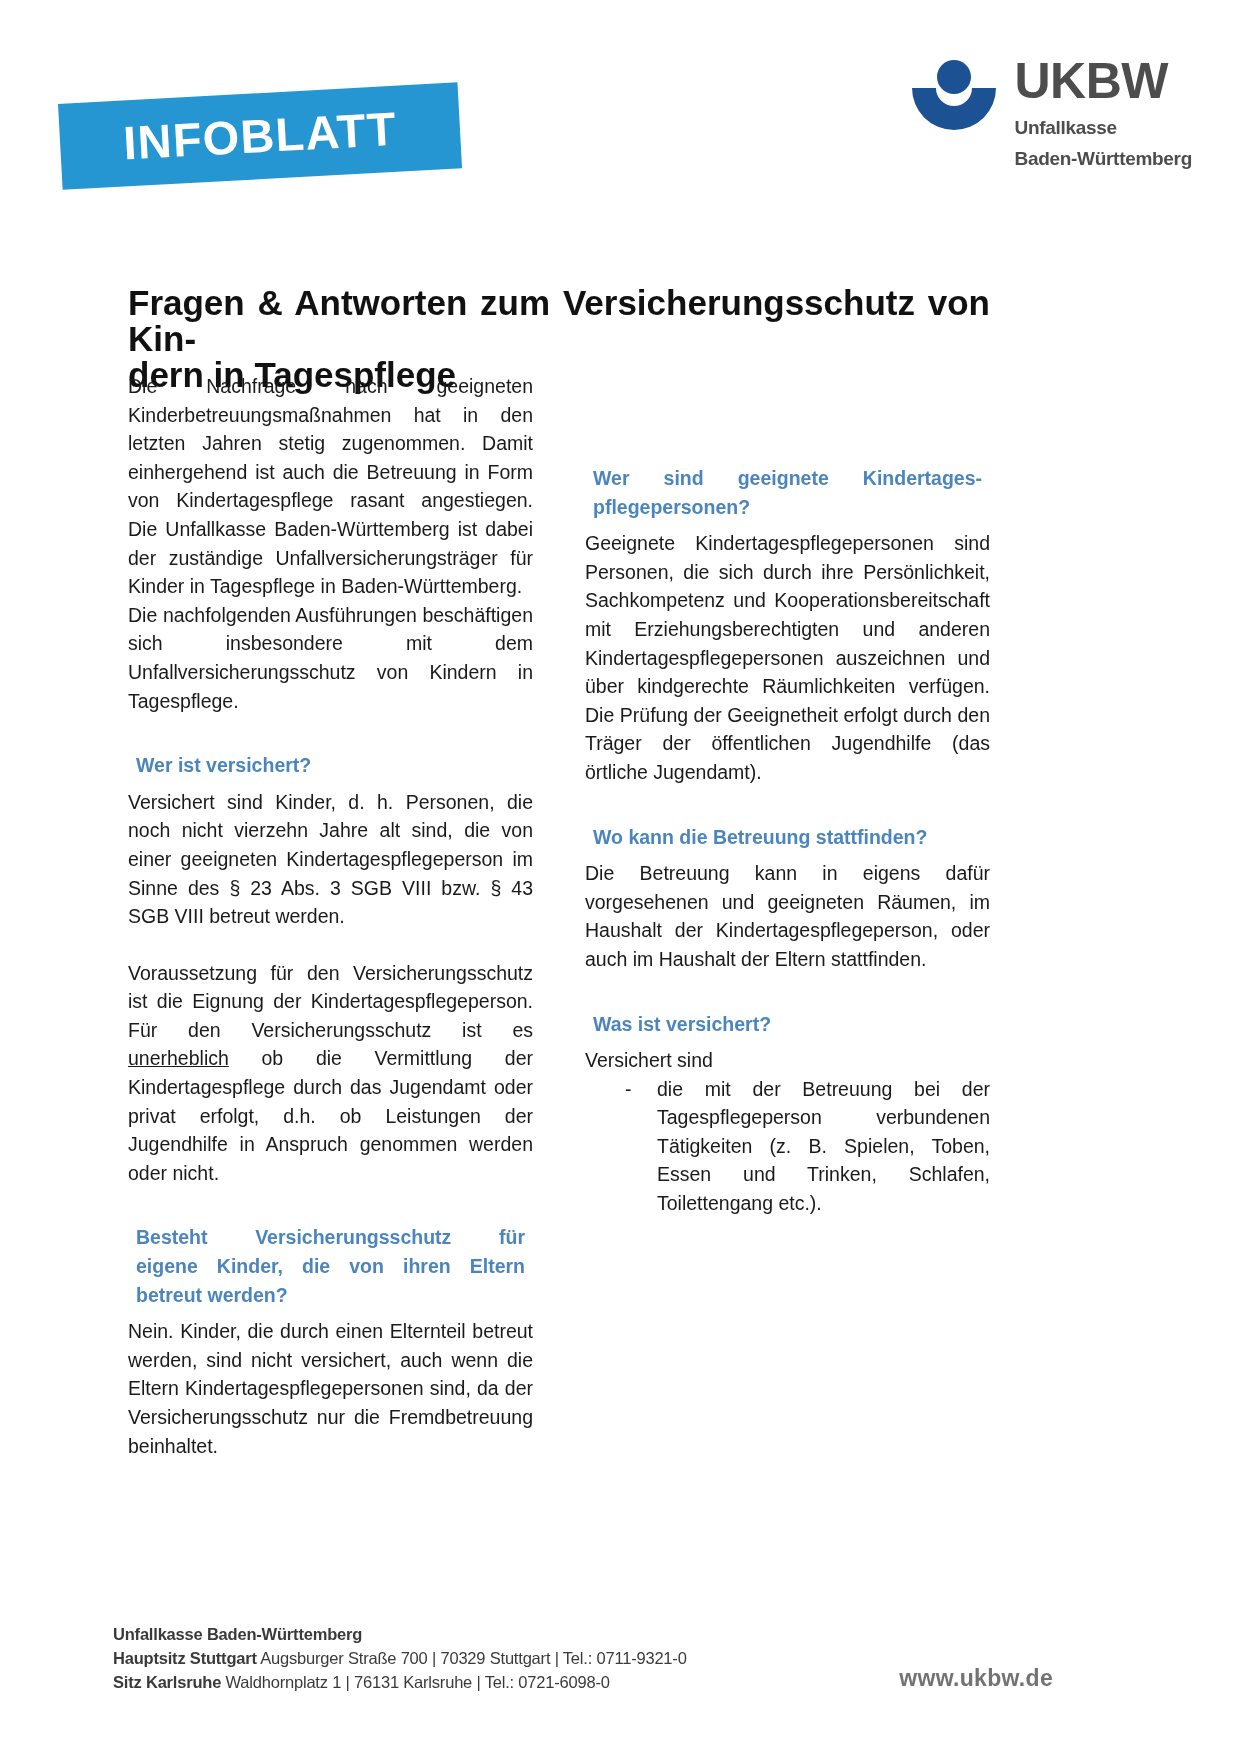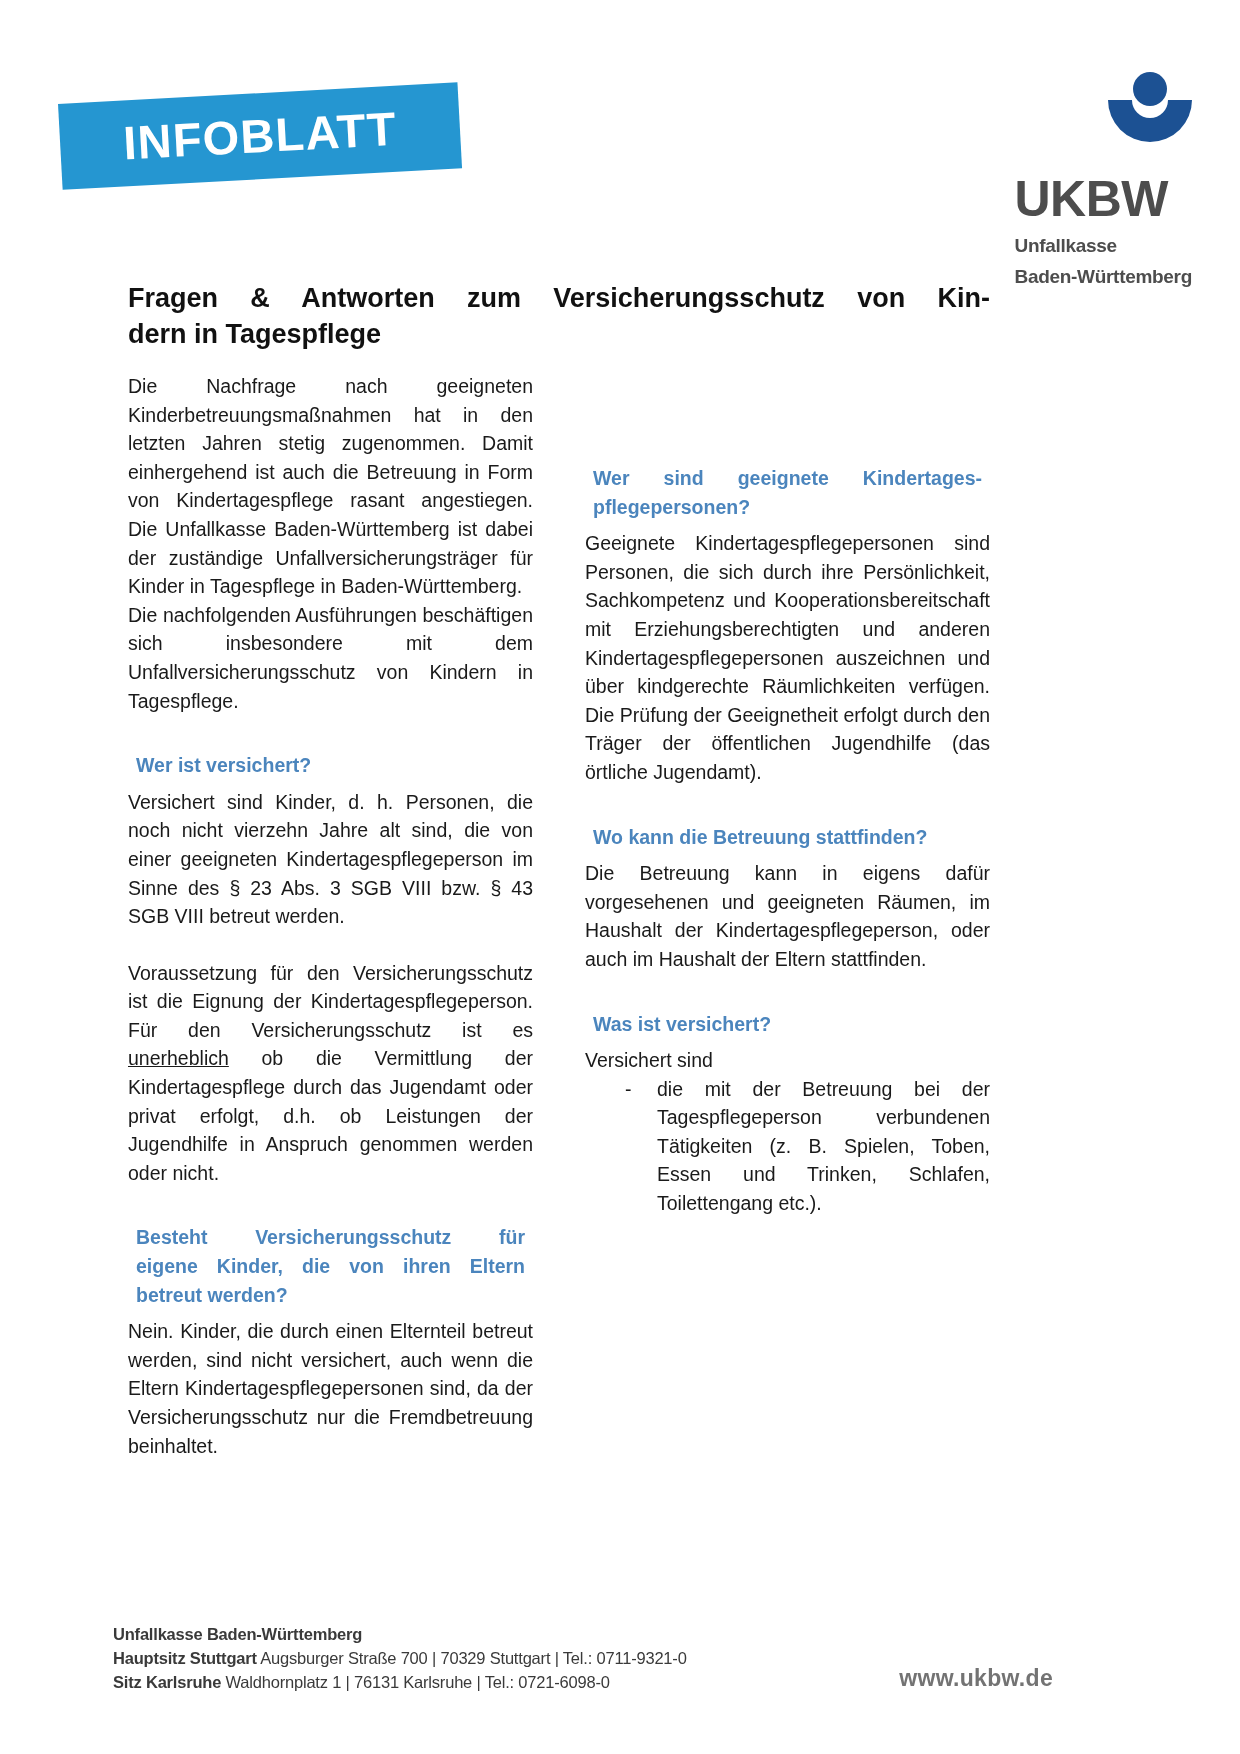--- a/index.html
+++ b/index.html
@@ -44,25 +44,24 @@
     font-size: 47px;
     letter-spacing: 1.2px;
     color: #ffffff;
     white-space: nowrap;
     transform: translateY(-1px);
   }
 
   .logo-block {
     position: absolute;
     right: 48px;
-    top: 68px;
+    top: 56px;
     display: flex;
-    align-items: flex-end;
+    align-items: flex-start;
     gap: 18px;
-    flex-direction: column;
   }
   .logo-mark {
     width: 84px;
     height: 84px;
     position: relative;
     flex: none;
     margin-top: 4px;
   }
   .logo-mark .bowl {
     position: absolute;
@@ -111,21 +110,21 @@
   .logo-text .sub1 { margin-top: 6px; }
 
   
   .page-title {
     position: absolute;
     left: 128px;
     top: 262px;
     width: 862px;
     font-family: "Liberation Sans", sans-serif;
     font-weight: bold;
-    font-size: 27px;
+    font-size: 35px;
     line-height: 36px;
     color: #111111;
     text-align: justify;
     text-justify: inter-word;
   }
   .page-title .ln { display: block; }
   .page-title .ln1 {
     text-align: justify;
     text-align-last: justify;
   }

